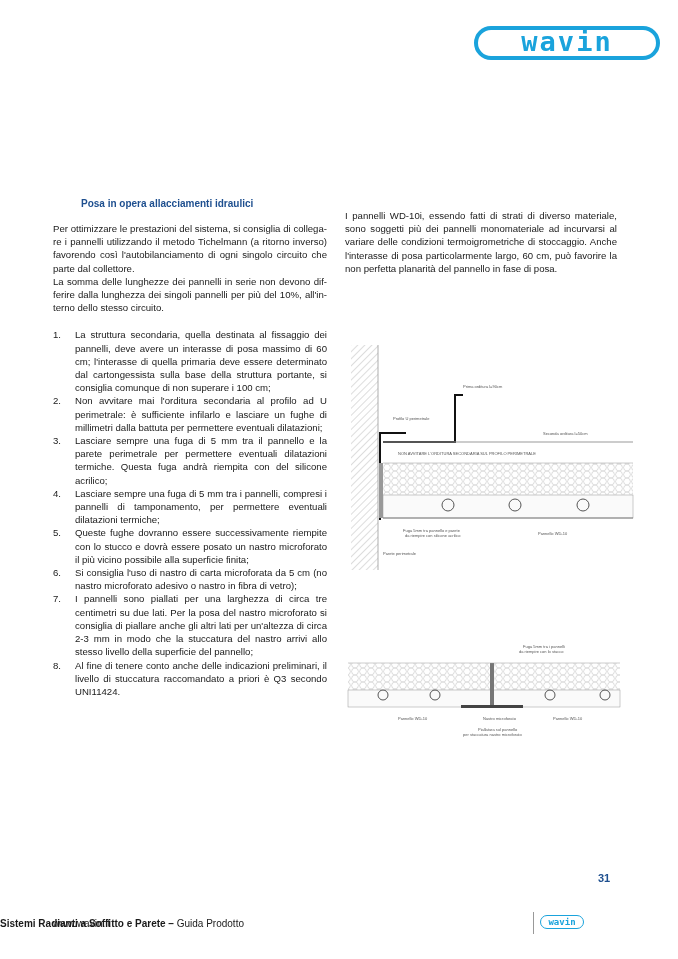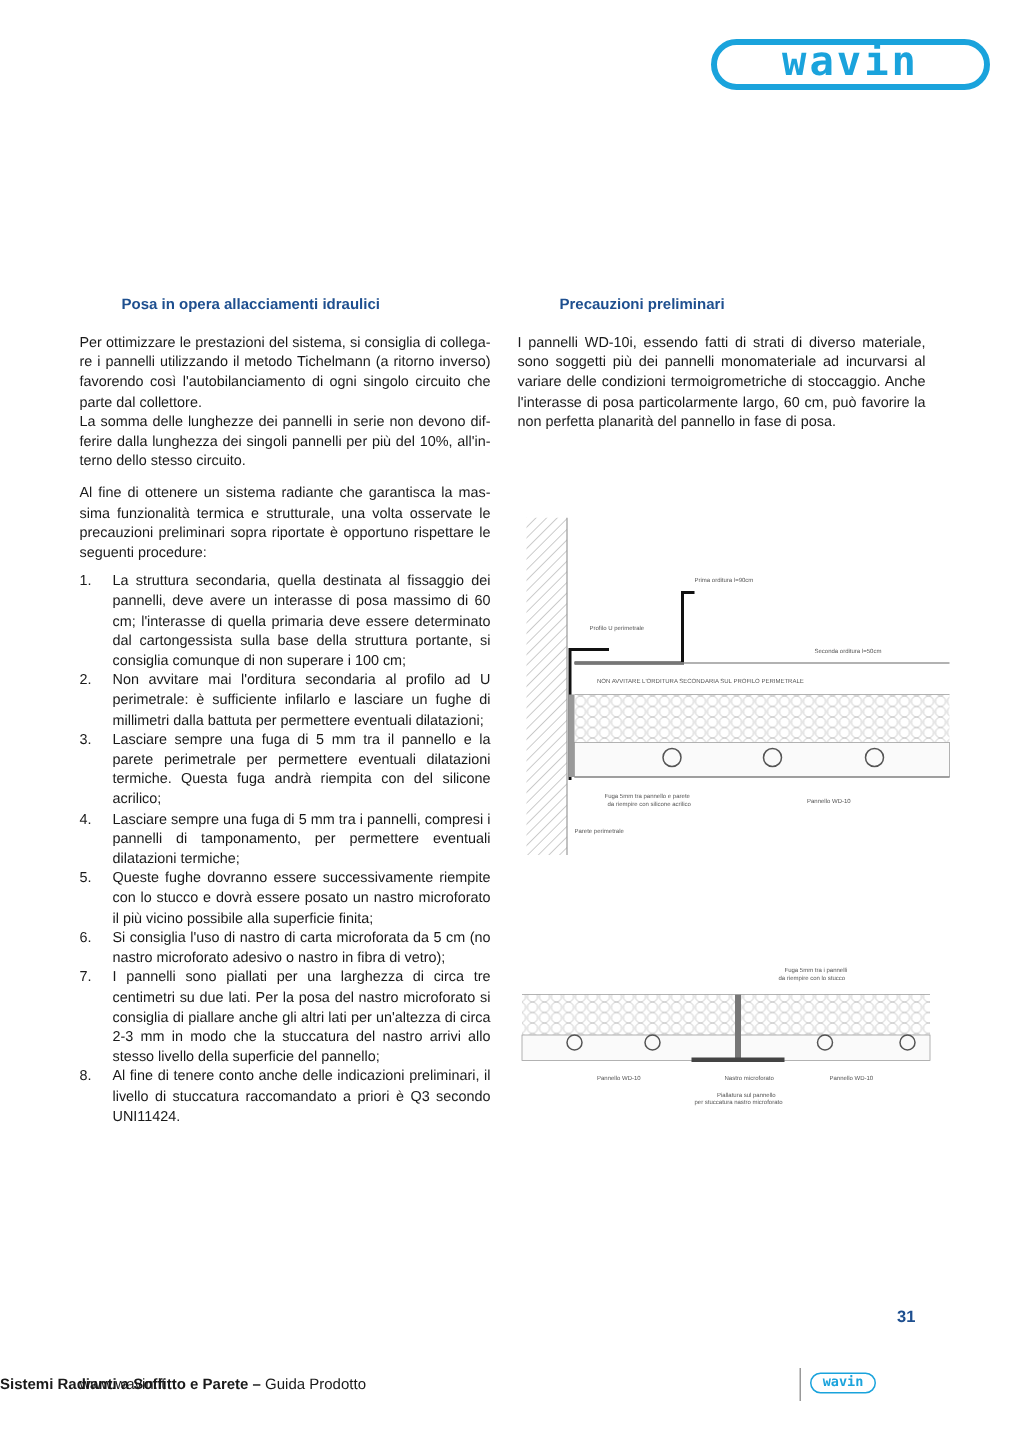--- a/index.html
+++ b/index.html
@@ -40,21 +40,20 @@
 <div class="logo">
   <span>wavin</span>
 </div>
 
 <div class="col col-left">
   <h3>Posa in opera allacciamenti idraulici</h3>
   <div class="gap"></div>
   <p>Per ottimizzare le prestazioni del sistema, si consiglia di collega-re i pannelli utilizzando il metodo Tichelmann (a ritorno inverso) favorendo così l'autobilanciamento di ogni singolo circuito che parte dal collettore.</p>
   <p>La somma delle lunghezze dei pannelli in serie non devono dif-ferire dalla lunghezza dei singoli pannelli per più del 10%, all'in-terno dello stesso circuito.</p>
   <div class="gap-sm"></div>
-  <p>Al fine di ottenere un sistema radiante che garantisca la mas-sima funzionalità termica e strutturale, una volta osservate le precauzioni preliminari sopra riportate è opportuno rispettare le seguenti procedure:</p>
   <ol>
     <li>
         <span class="num">1.</span>
         <span class="txt">La struttura secondaria, quella destinata al fissaggio dei pannelli, deve avere un interasse di posa massimo di 60 cm; l'interasse di quella primaria deve essere determinato dal cartongessista sulla base della struttura portante, si consiglia comunque di non superare i 100 cm;</span>
       </li>
     <li>
         <span class="num">2.</span>
         <span class="txt">Non avvitare mai l'orditura secondaria al profilo ad U perimetrale: è sufficiente infilarlo e lasciare un fughe di millimetri dalla battuta per permettere eventuali dilatazioni;</span>
       </li>
     <li>
@@ -78,21 +77,20 @@
         <span class="txt">I pannelli sono piallati per una larghezza di circa tre centimetri su due lati. Per la posa del nastro microforato si consiglia di piallare anche gli altri lati per un'altezza di circa 2-3 mm in modo che la stuccatura del nastro arrivi allo stesso livello della superficie del pannello;</span>
       </li>
     <li>
         <span class="num">8.</span>
         <span class="txt">Al fine di tenere conto anche delle indicazioni preliminari, il livello di stuccatura raccomandato a priori è Q3 secondo UNI11424.</span>
       </li>
   </ol>
 </div>
 
 <div class="col col-right">
-  <h3>Precauzioni preliminari</h3>
   <div class="gap"></div>
   <p>I pannelli WD-10i, essendo fatti di strati di diverso materiale, sono soggetti più dei pannelli monomateriale ad incurvarsi al variare delle condizioni termoigrometriche di stoccaggio. Anche l'interasse di posa particolarmente largo, 60 cm, può favorire la non perfetta planarità del pannello in fase di posa.</p>
 </div>
 
 <svg class="diagram d1" viewBox="0 0 300 225" width="300" height="225">
   <defs>
     <pattern id="hatch" width="5" height="5" patternUnits="userSpaceOnUse" patternTransform="rotate(45)">
       <line x1="0" y1="0" x2="0" y2="5" stroke="#aaa" stroke-width="0.8"></line>
     </pattern>
     <pattern id="hex" width="8" height="7" patternUnits="userSpaceOnUse">

